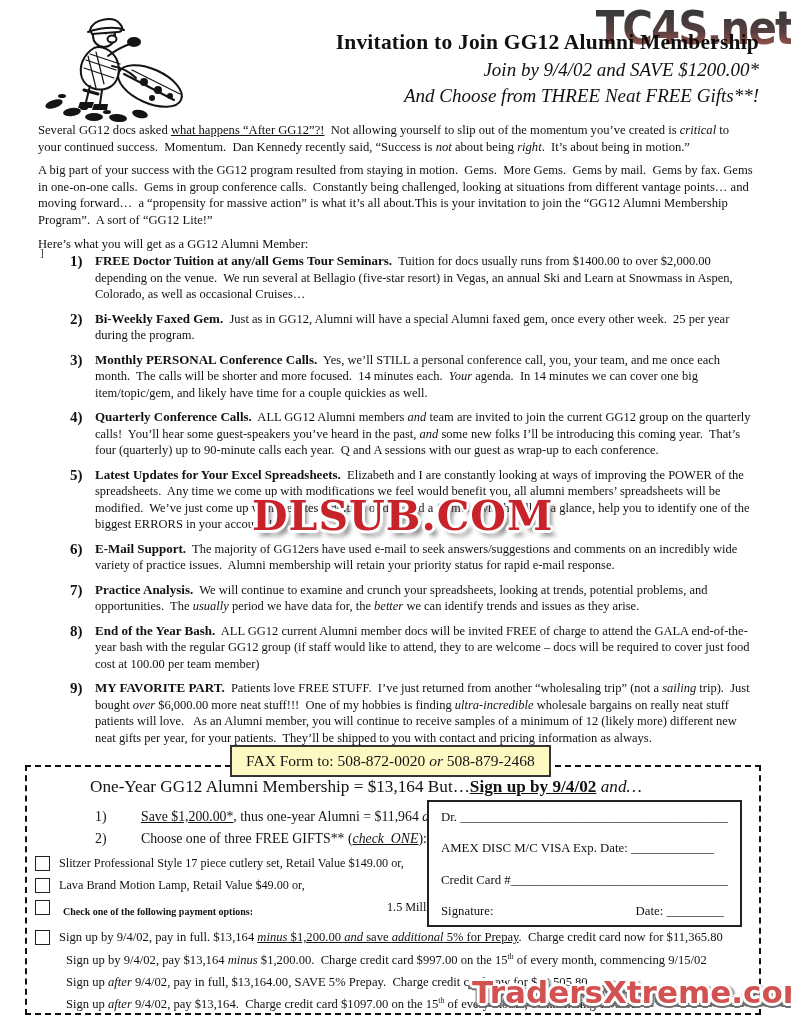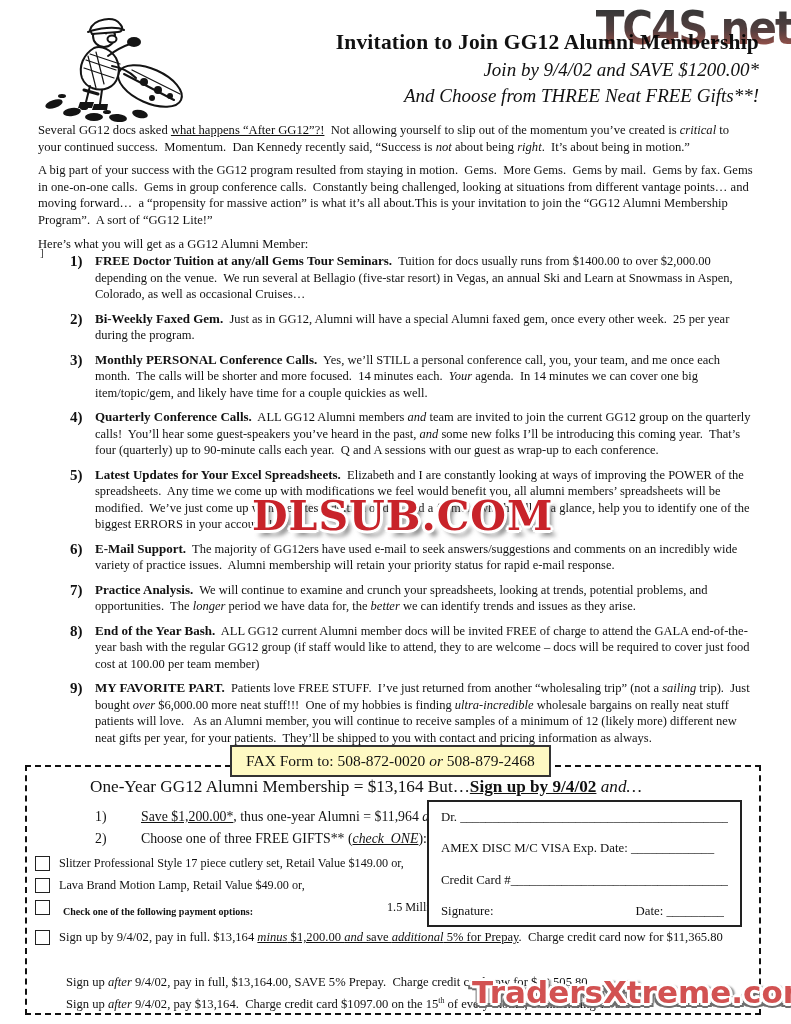--- a/index.html
+++ b/index.html
@@ -188,21 +188,21 @@
     <div class="b-item">
       <div class="b-num">5)</div>
       <div class="b-body rich"><span class="s-b">Latest Updates for Your Excel Spreadsheets.</span><span>  Elizabeth and I are constantly looking at ways of improving the POWER of the spreadsheets.  Any time we come up with modifications we feel would benefit you, all alumni members’ spreadsheets will be modified.  We’ve just come up with the latest addition of data and a formula which will, at a glance, help you to identify one of the biggest ERRORS in your accounts!</span></div>
     </div>
     <div class="b-item">
       <div class="b-num">6)</div>
       <div class="b-body rich"><span class="s-b">E-Mail Support.</span><span>  The majority of GG12ers have used e-mail to seek answers/suggestions and comments on an incredibly wide variety of practice issues.  Alumni membership will retain your priority status for rapid e-mail response.</span></div>
     </div>
     <div class="b-item">
       <div class="b-num">7)</div>
-      <div class="b-body rich"><span class="s-b">Practice Analysis.</span><span>  We will continue to examine and crunch your spreadsheets, looking at trends, potential problems, and opportunities.  The </span><span class="s-i">longer</span><span> period we have data for, the </span><span class="s-i">better</span><span> we can identify trends and issues as they arise.</span></div>
+      <div class="b-body rich"><span class="s-b">Practice Analysis.</span><span>  We will continue to examine and crunch your spreadsheets, looking at trends, potential problems, and opportunities.  The </span><span class="s-i">usually</span><span> period we have data for, the </span><span class="s-i">better</span><span> we can identify trends and issues as they arise.</span></div>
     </div>
     <div class="b-item">
       <div class="b-num">8)</div>
       <div class="b-body rich"><span class="s-b">End of the Year Bash.</span><span>  ALL GG12 current Alumni member docs will be invited FREE of charge to attend the GALA end-of-the-year bash with the regular GG12 group (if staff would like to attend, they to are welcome – docs will be required to cover just food cost at 100.00 per team member)</span></div>
     </div>
     <div class="b-item">
       <div class="b-num">9)</div>
       <div class="b-body rich"><span class="s-b">MY FAVORITE PART.</span><span>  Patients love FREE STUFF.  I’ve just returned from another “wholesaling trip” (not a </span><span class="s-i">sailing</span><span> trip).  Just bought </span><span class="s-i">over</span><span> $6,000.00 more neat stuff!!!  One of my hobbies is finding </span><span class="s-i">ultra-incredible</span><span> wholesale bargains on really neat stuff patients will love.   As an Alumni member, you will continue to receive samples of a minimum of 12 (likely more) different new neat gifts per year, for your patients.  They’ll be shipped to you with contact and pricing information as always.</span></div>
     </div>
   </div>
@@ -243,20 +243,23 @@
         <span>Date: _________</span>
       </div>
     </div>
 
     <div class="pay-heading">Check one of the following payment options:</div>
 
     <div class="pay pay1">
       <div class="cb"></div>
       <span class="rich"><span>Sign up by 9/4/02, pay in full. $13,164 </span><span class="s-iu">minus</span><span class="s-u"> $1,200.00 </span><span class="s-iu">and</span><span class="s-u"> save </span><span class="s-iu">additional</span><span class="s-u"> 5% for Prepay</span><span>.  Charge credit card now for $11,365.80</span></span>
     </div>
+    <div class="pay pay2 nocb">
+      <span class="rich"><span>Sign up by 9/4/02, pay $13,164 </span><span class="s-i">minus</span><span> $1,200.00.  Charge credit card $997.00 on the 15</span><span class="s-sup">th</span><span> of every month, commencing 9/15/02</span></span>
+    </div>
     <div class="pay pay3 nocb">
       <span class="rich"><span>Sign up </span><span class="s-i">after</span><span> 9/4/02, pay in full, $13,164.00, SAVE 5% Prepay.  Charge credit card now for $12,505.80</span></span>
     </div>
     <div class="pay pay4 nocb">
       <span class="rich"><span>Sign up </span><span class="s-i">after</span><span> 9/4/02, pay $13,164.  Charge credit card $1097.00 on the 15</span><span class="s-sup">th</span><span> of every month, commencing 10/5/02</span></span>
     </div>
   </div>
 
 </div>
 

